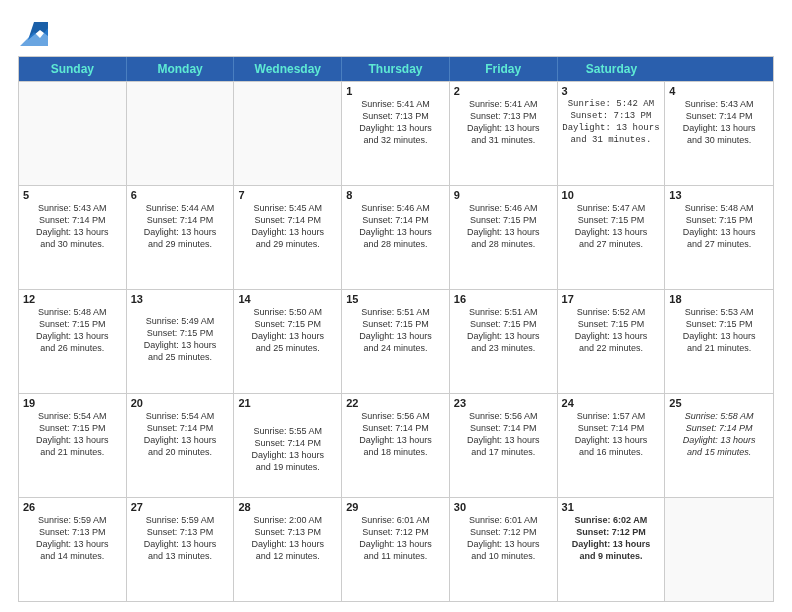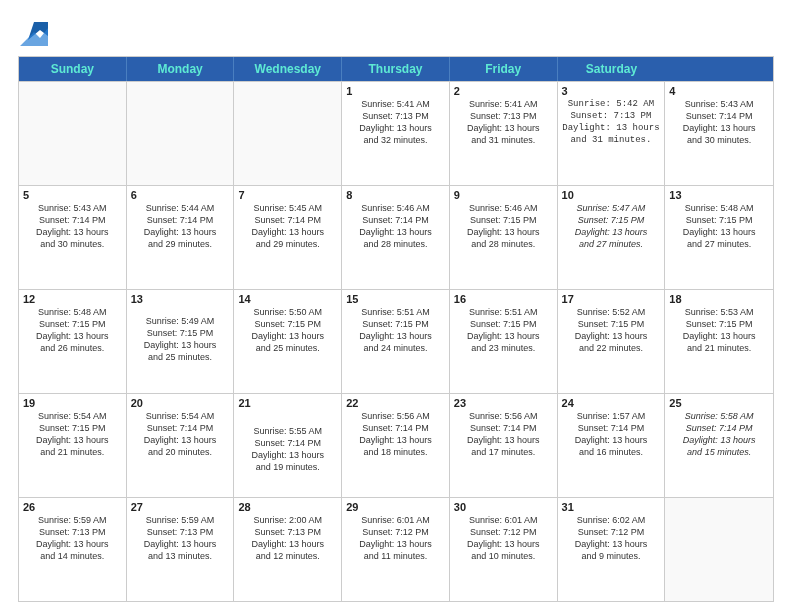--- a/index.html
+++ b/index.html
@@ -206,21 +206,21 @@
           </div>
           <div class="cal-cell">
             <div class="day-number">9</div>
             <div class="day-info" style="white-space: pre-line;">Sunrise: 5:46 AM
 Sunset: 7:15 PM
 Daylight: 13 hours
 and 28 minutes.</div>
           </div>
           <div class="cal-cell">
             <div class="day-number">10</div>
-            <div class="day-info" style="white-space: pre-line; font-style: italic;">Sunrise: 5:47 AM
+            <div class="day-info" style="white-space: pre-line;">Sunrise: 5:47 AM
 Sunset: 7:15 PM
 Daylight: 13 hours
 and 27 minutes.</div>
           </div>
           <div class="cal-cell">
             <div class="day-number">13</div>
             <div class="day-info" style="white-space: pre-line;">Sunrise: 5:48 AM
 Sunset: 7:15 PM
 Daylight: 13 hours
 and 27 minutes.</div>
@@ -359,21 +359,21 @@
           </div>
           <div class="cal-cell">
             <div class="day-number">30</div>
             <div class="day-info" style="white-space: pre-line;">Sunrise: 6:01 AM
 Sunset: 7:12 PM
 Daylight: 13 hours
 and 10 minutes.</div>
           </div>
           <div class="cal-cell">
             <div class="day-number">31</div>
-            <div class="day-info" style="white-space: pre-line;">Sunrise: 6:02 AM
+            <div class="day-info" style="white-space: pre-line; font-weight: bold;">Sunrise: 6:02 AM
 Sunset: 7:12 PM
 Daylight: 13 hours
 and 9 minutes.</div>
           </div>
           <div class="cal-cell empty"></div>
         </div>
       </div>
   </div>
 </div>
 

